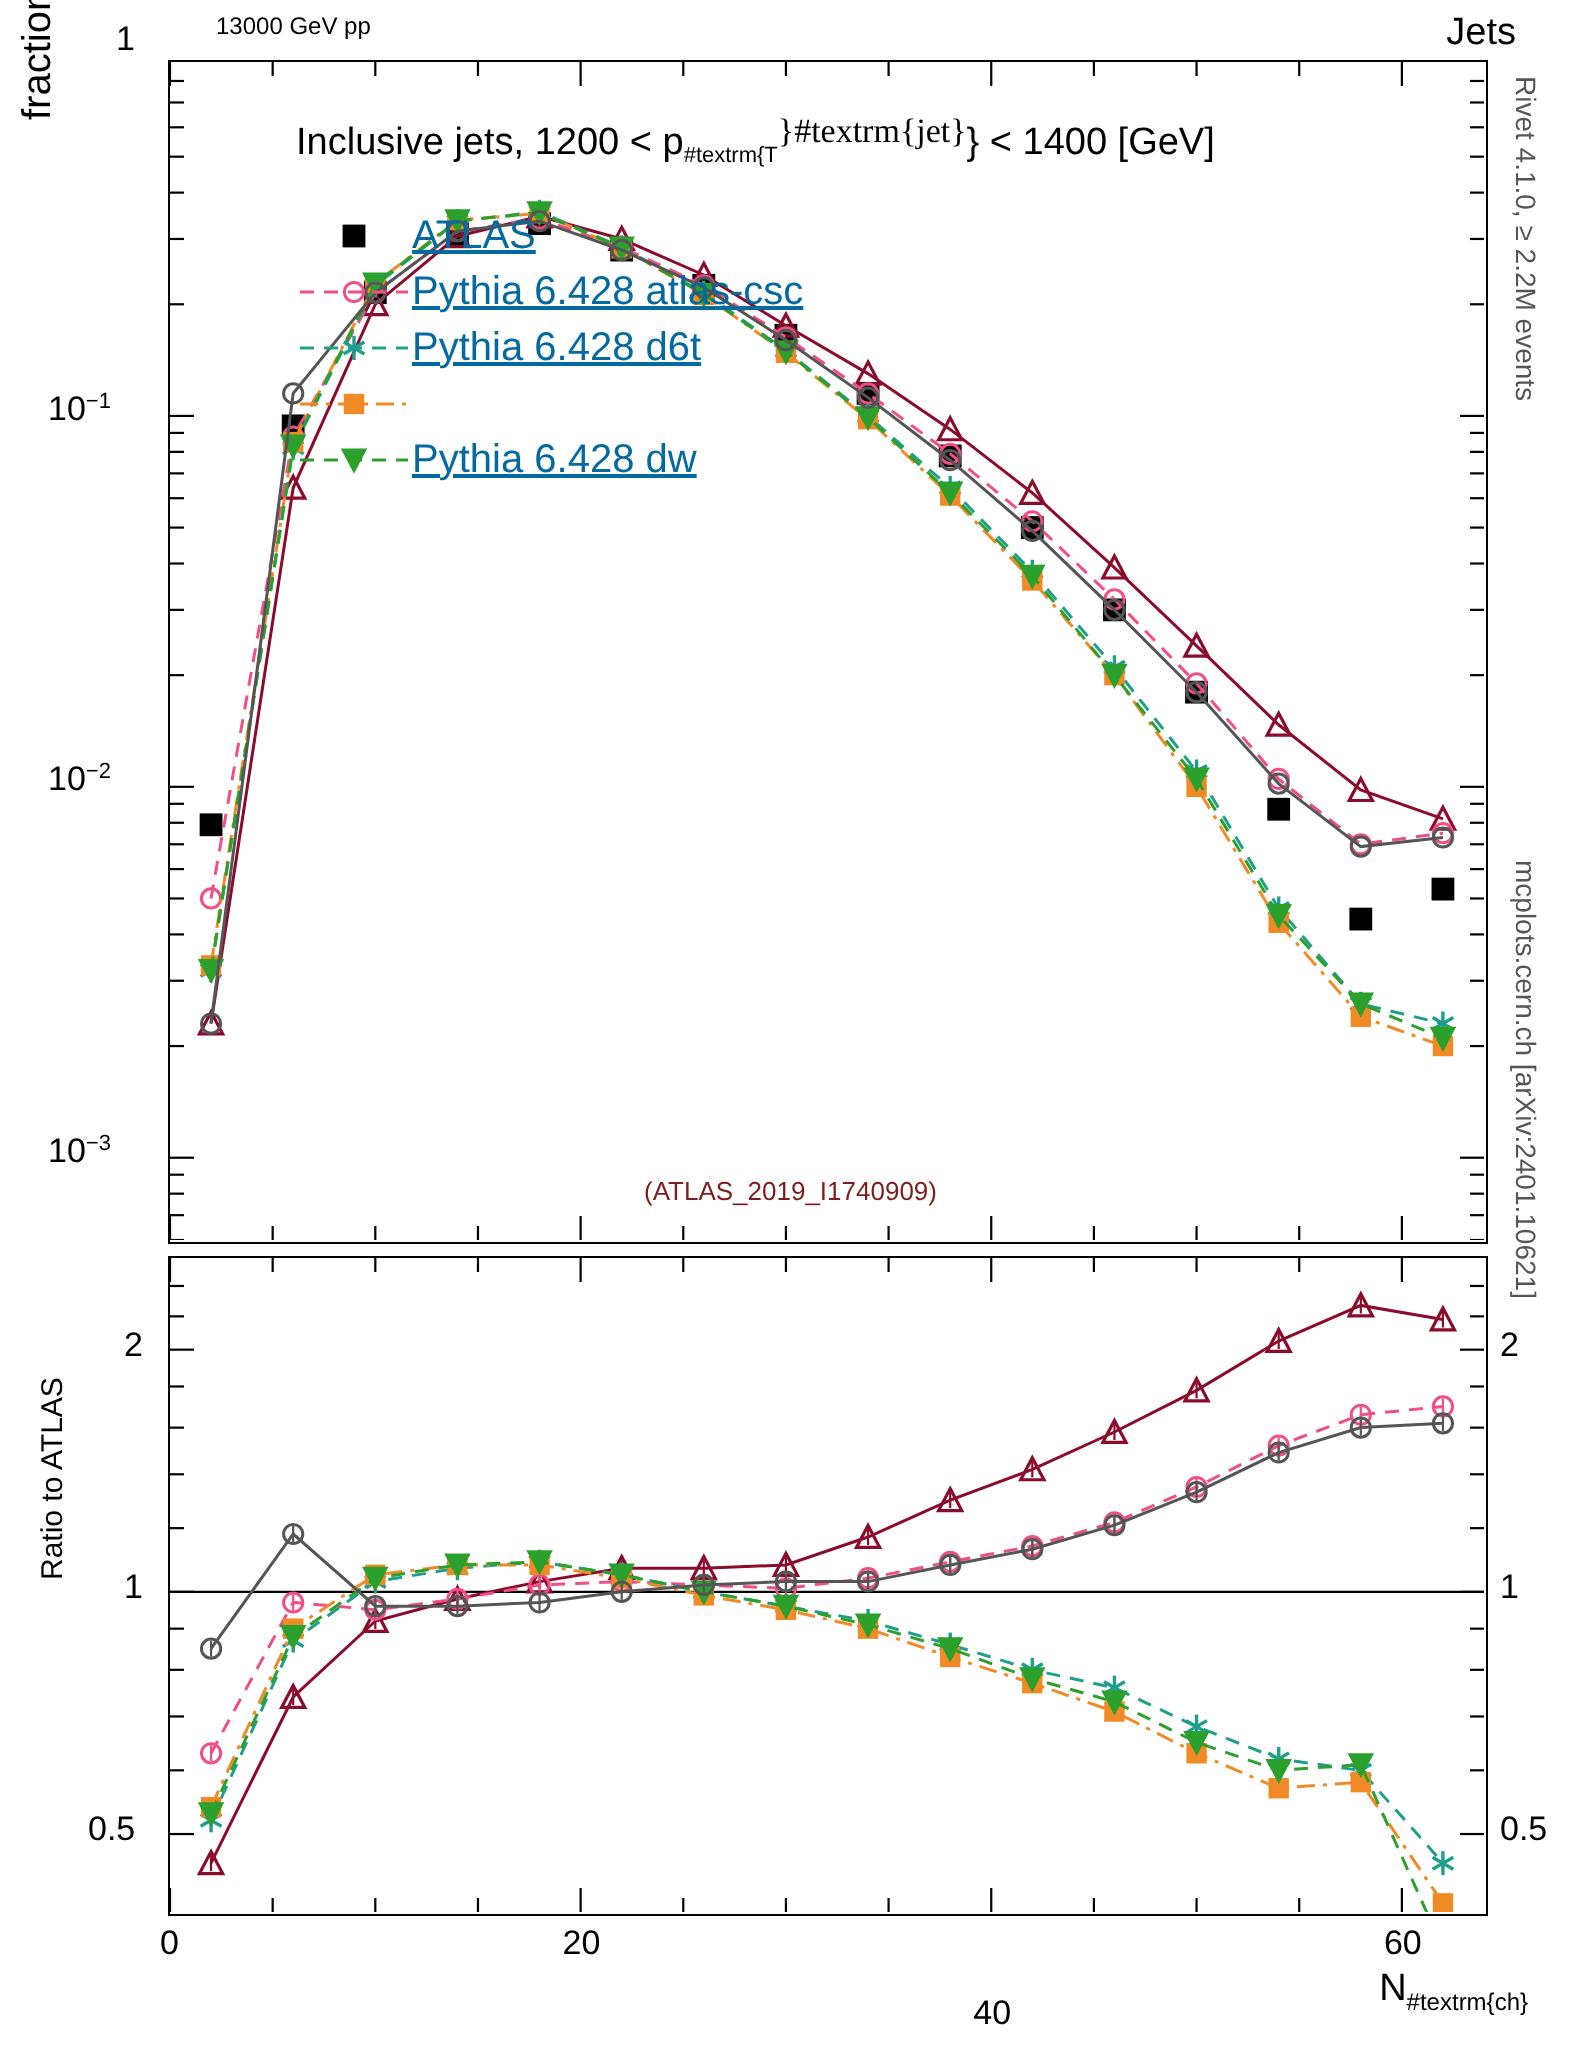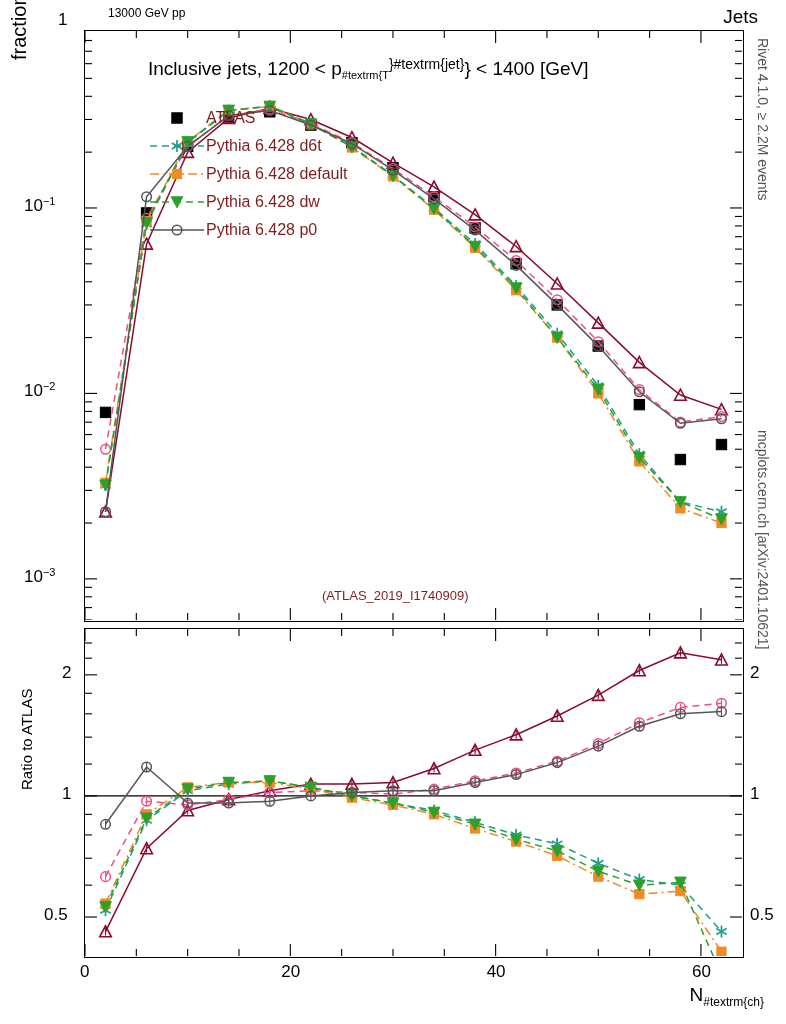--- a/index.html
+++ b/index.html
@@ -26,30 +26,30 @@
 
   
   #main-frame{left:84px;top:30px;width:660px;height:592px;border:1.4px solid #000;box-sizing:border-box;background:#fff;}
   #ratio-frame{left:84px;top:628px;width:660px;height:330px;border:1.4px solid #000;box-sizing:border-box;background:#fff;}
 
   svg{display:block;}
 
   
   #plot-title{left:148px;top:56px;font-size:19px;}
   #plot-title .sub{font-size:11px;vertical-align:-4px;}
-  #plot-title .sup{font-size:14px;vertical-align:6px;}
+  #plot-title .sup{font-size:17px;vertical-align:6px;font-family:Liberation Serif, serif;}
 
   
   #watermark{left:322px;top:588px;font-size:13px;color:#7f1d1d;}
 
   
   #legend{left:148px;top:104px;width:300px;}
   .legend-row{height:28px;display:flex;align-items:center;}
   .legend-mark{width:58px;height:26px;flex:0 0 58px;}
-  .legend-text{font-size:16px;color:#7f1d1d;line-height:26px;}
+  .legend-text{font-size:20px;color:#0369a1;line-height:26px;text-decoration:underline;}
 
   
   .tick-lab{font-size:17px;}
 </style>
 </head>
 <body>
 
 <div id="root">
 
   <div class="abs txt" id="header-left">13000 GeV pp</div>
@@ -347,56 +347,55 @@
         <div class="legend-mark">
           <svg width="58" height="26">
             <rect x="23.8" y="7.8" width="10.4" height="10.4" fill="#000000" stroke="#000000"></rect>
           </svg>
         </div>
         <div class="legend-text">ATLAS</div>
       </div>
       <div class="legend-row">
         <div class="legend-mark">
           <svg width="58" height="26">
+            <line x1="2" y1="13" x2="56" y2="13" stroke="#ef4f84" stroke-width="1.5" stroke-dasharray="7,5"></line>
+            <circle cx="29" cy="13" r="4.8" fill="none" stroke="#ef4f84" stroke-width="1.5"></circle>
+          </svg>
+        </div>
+        <div class="legend-text">Pythia 6.428 atlas-csc</div>
+      </div>
+      <div class="legend-row">
+        <div class="legend-mark">
+          <svg width="58" height="26">
             <line x1="2" y1="13" x2="56" y2="13" stroke="#1f9e8c" stroke-width="1.5" stroke-dasharray="7,5"></line>
             <g stroke="#1f9e8c" stroke-width="1.7">
               <line x1="29" y1="7" x2="29" y2="19"></line>
               <line x1="34.19615242270663" y1="9.999999999999998" x2="23.803847577293368" y2="16"></line>
               <line x1="34.19615242270663" y1="15.999999999999998" x2="23.803847577293368" y2="10.000000000000002"></line>
             </g>
           </svg>
         </div>
         <div class="legend-text">Pythia 6.428 d6t</div>
       </div>
       <div class="legend-row">
         <div class="legend-mark">
           <svg width="58" height="26">
             <line x1="2" y1="13" x2="56" y2="13" stroke="#f08a24" stroke-width="1.5" stroke-dasharray="9,4,2,4"></line>
             <rect x="24.400000000000002" y="8.4" width="9.200000000000001" height="9.200000000000001" fill="#f08a24" stroke="#f08a24"></rect>
           </svg>
         </div>
-        <div class="legend-text">Pythia 6.428 default</div>
       </div>
       <div class="legend-row">
         <div class="legend-mark">
           <svg width="58" height="26">
             <line x1="2" y1="13" x2="56" y2="13" stroke="#2ca02c" stroke-width="1.5" stroke-dasharray="7,5"></line>
             <polygon points="29,18.8 34.800000000000004,7.8 23.2,7.8" fill="#2ca02c" stroke="#2ca02c"></polygon>
           </svg>
         </div>
         <div class="legend-text">Pythia 6.428 dw</div>
-      </div>
-      <div class="legend-row">
-        <div class="legend-mark">
-          <svg width="58" height="26">
-            <line x1="2" y1="13" x2="56" y2="13" stroke="#555555" stroke-width="1.5"></line>
-            <circle cx="29" cy="13" r="4.8" fill="none" stroke="#555555" stroke-width="1.5"></circle>
-          </svg>
-        </div>
-        <div class="legend-text">Pythia 6.428 p0</div>
       </div>
     </div>
 
   <div class="abs" id="ratio-frame">
     <svg id="ratio-svg" width="657" height="327" viewBox="0 0 657 327">
         <line x1="0" y1="288.0172794004701" x2="12" y2="288.0172794004701" stroke="#000" stroke-width="1.1"></line>
         <line x1="657" y1="288.0172794004701" x2="645" y2="288.0172794004701" stroke="#000" stroke-width="1.1"></line>
         <line x1="0" y1="166.92588906012296" x2="12" y2="166.92588906012296" stroke="#000" stroke-width="1.1"></line>
         <line x1="657" y1="166.92588906012296" x2="645" y2="166.92588906012296" stroke="#000" stroke-width="1.1"></line>
         <line x1="0" y1="45.83449871977581" x2="12" y2="45.83449871977581" stroke="#000" stroke-width="1.1"></line>
@@ -719,17 +718,17 @@
       <div class="abs txt tick-lab" style="left: 24px; top: 194.962px;">10<span style="font-size:11px;vertical-align:6px;">−1</span></div>
       <div class="abs txt tick-lab" style="left: 58px; top: 9.51436px;">1</div>
       <div class="abs txt tick-lab" style="left: 44px; top: 905.017px;">0.5</div>
       <div class="abs txt tick-lab" style="left: 62px; top: 783.926px;">1</div>
       <div class="abs txt tick-lab" style="left: 62px; top: 662.834px;">2</div>
       <div class="abs txt tick-lab" style="left: 750px; top: 905.017px;">0.5</div>
       <div class="abs txt tick-lab" style="left: 750px; top: 783.926px;">1</div>
       <div class="abs txt tick-lab" style="left: 750px; top: 662.834px;">2</div>
       <div class="abs txt tick-lab" style="left: 80px; top: 962px;">0</div>
       <div class="abs txt tick-lab" style="left: 281.312px; top: 962px;">20</div>
-      <div class="abs txt tick-lab" style="left: 486.625px; top: 962px;">40</div>
+      <div class="abs txt tick-lab" style="left: 486.625px; top: 997px;">40</div>
       <div class="abs txt tick-lab" style="left: 691.938px; top: 962px;">60</div>
     </div>
 
 </div>
 
 </body></html>

